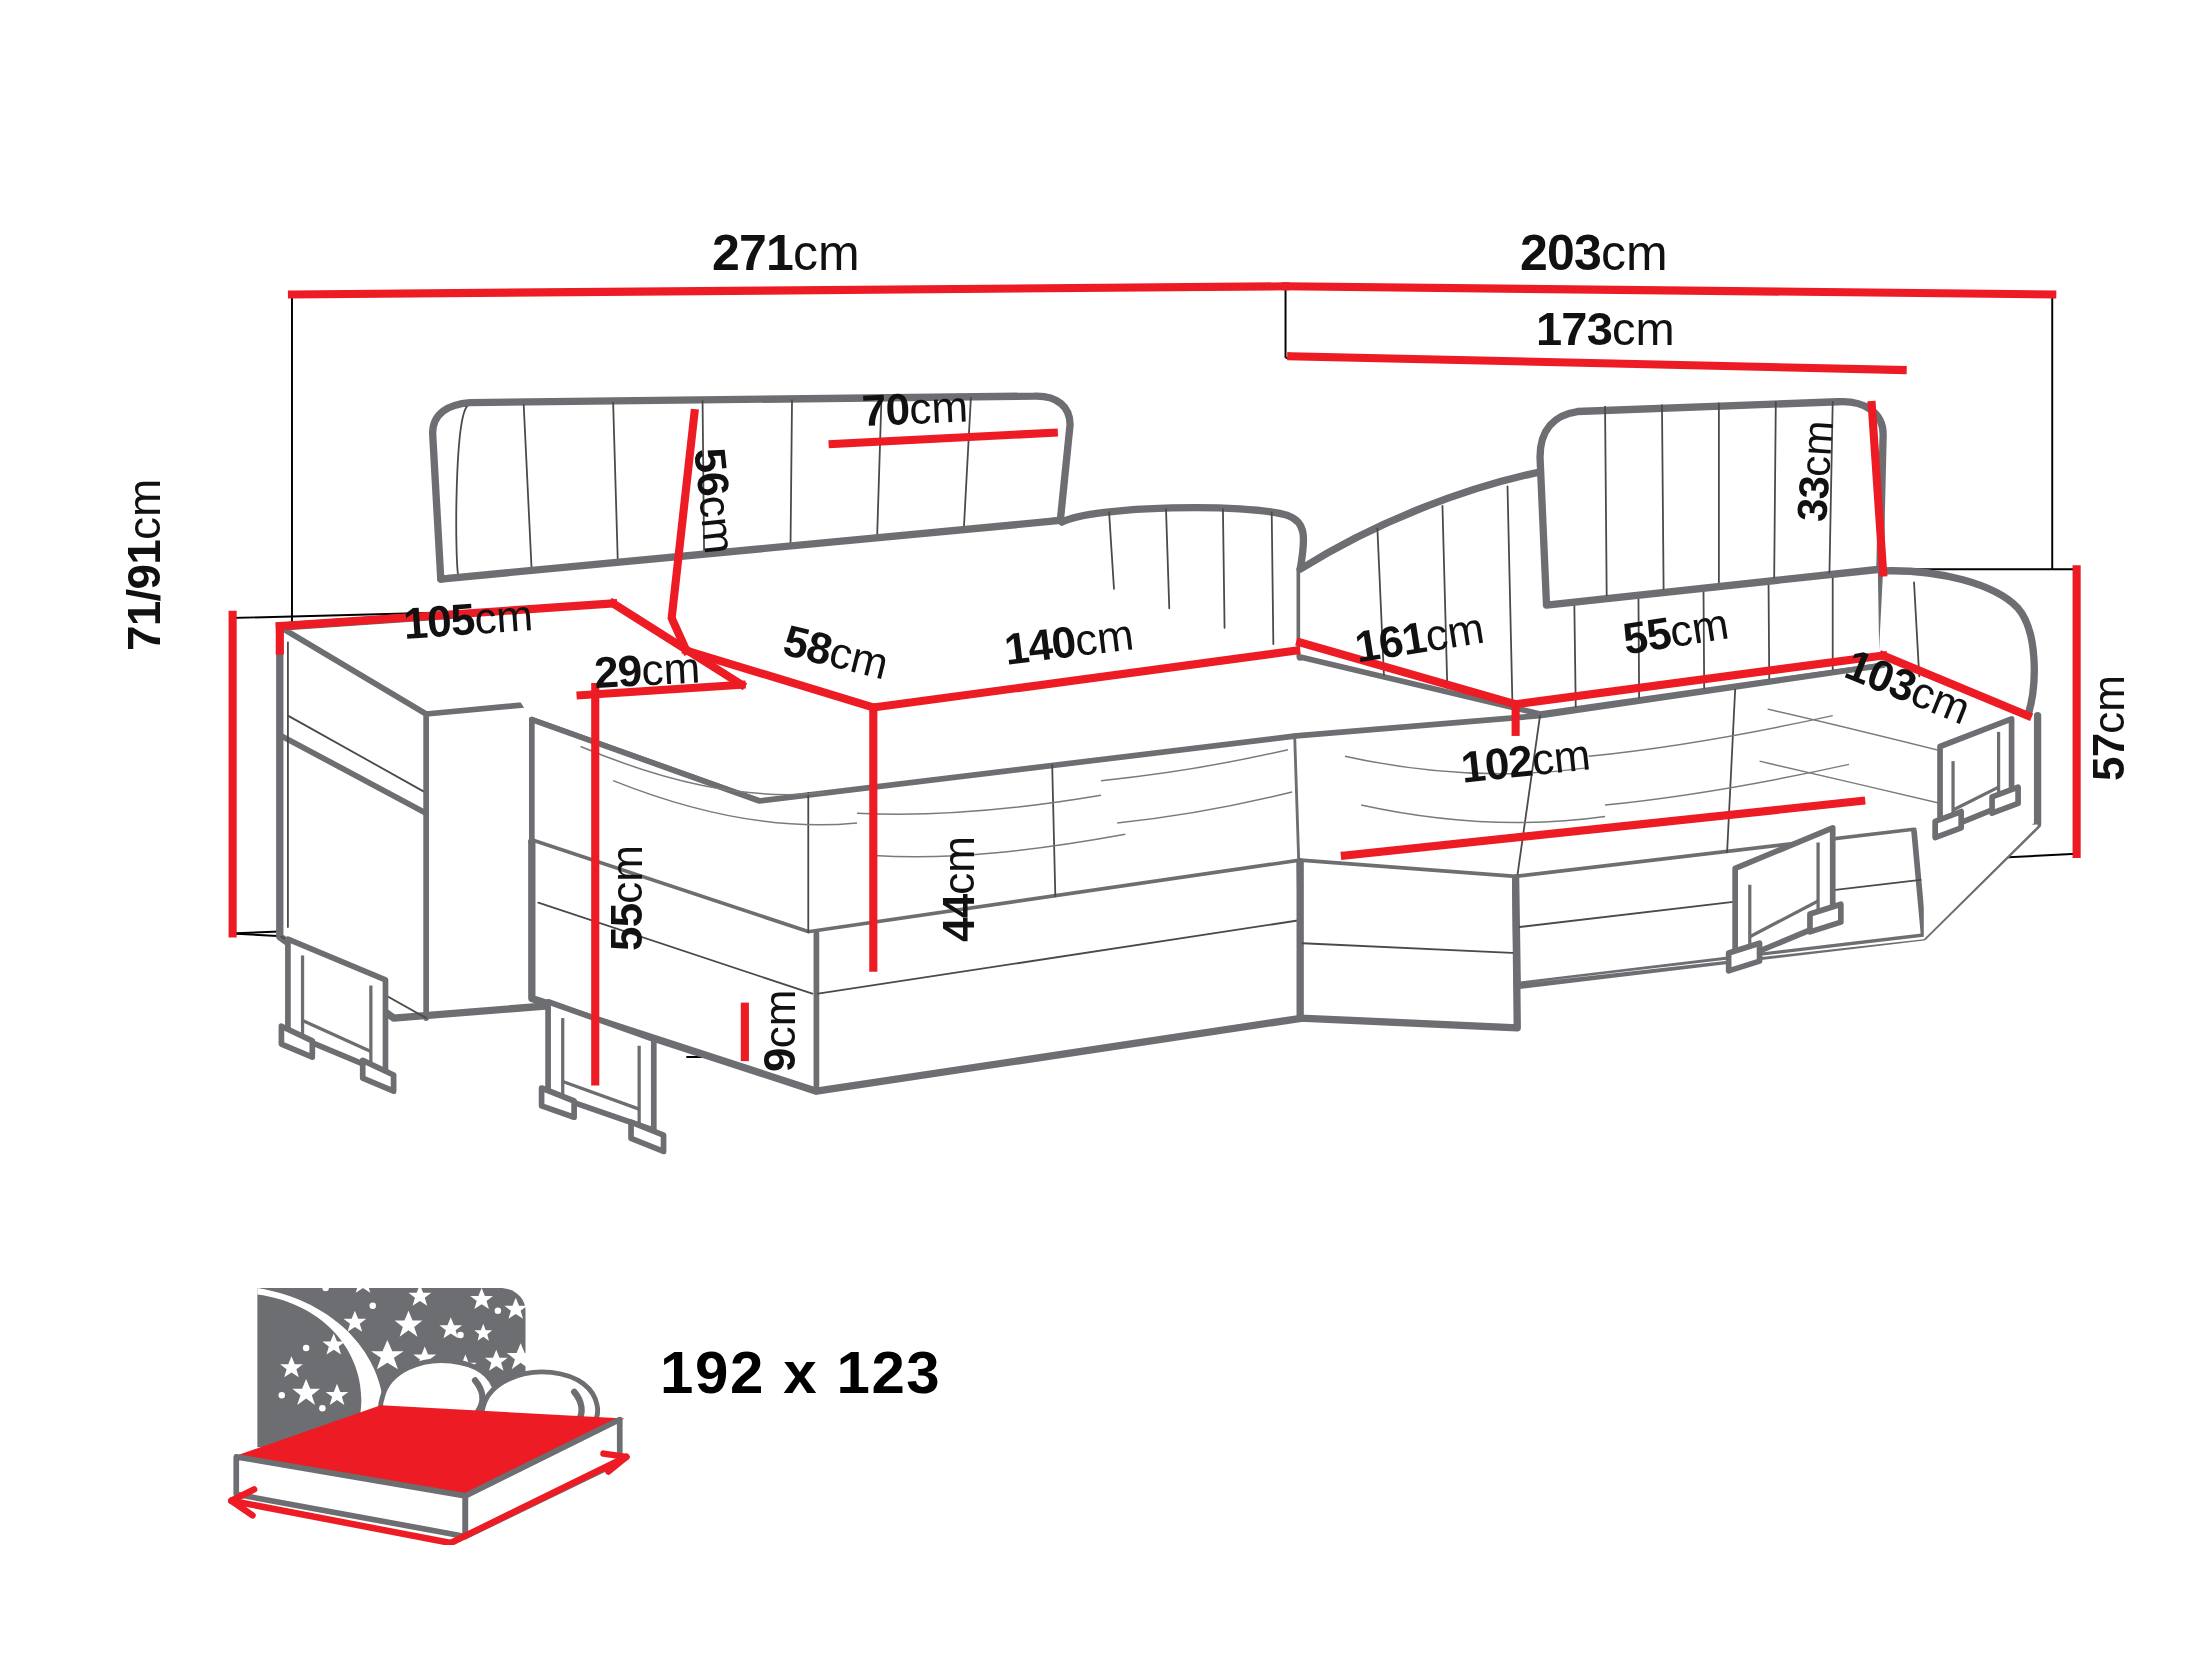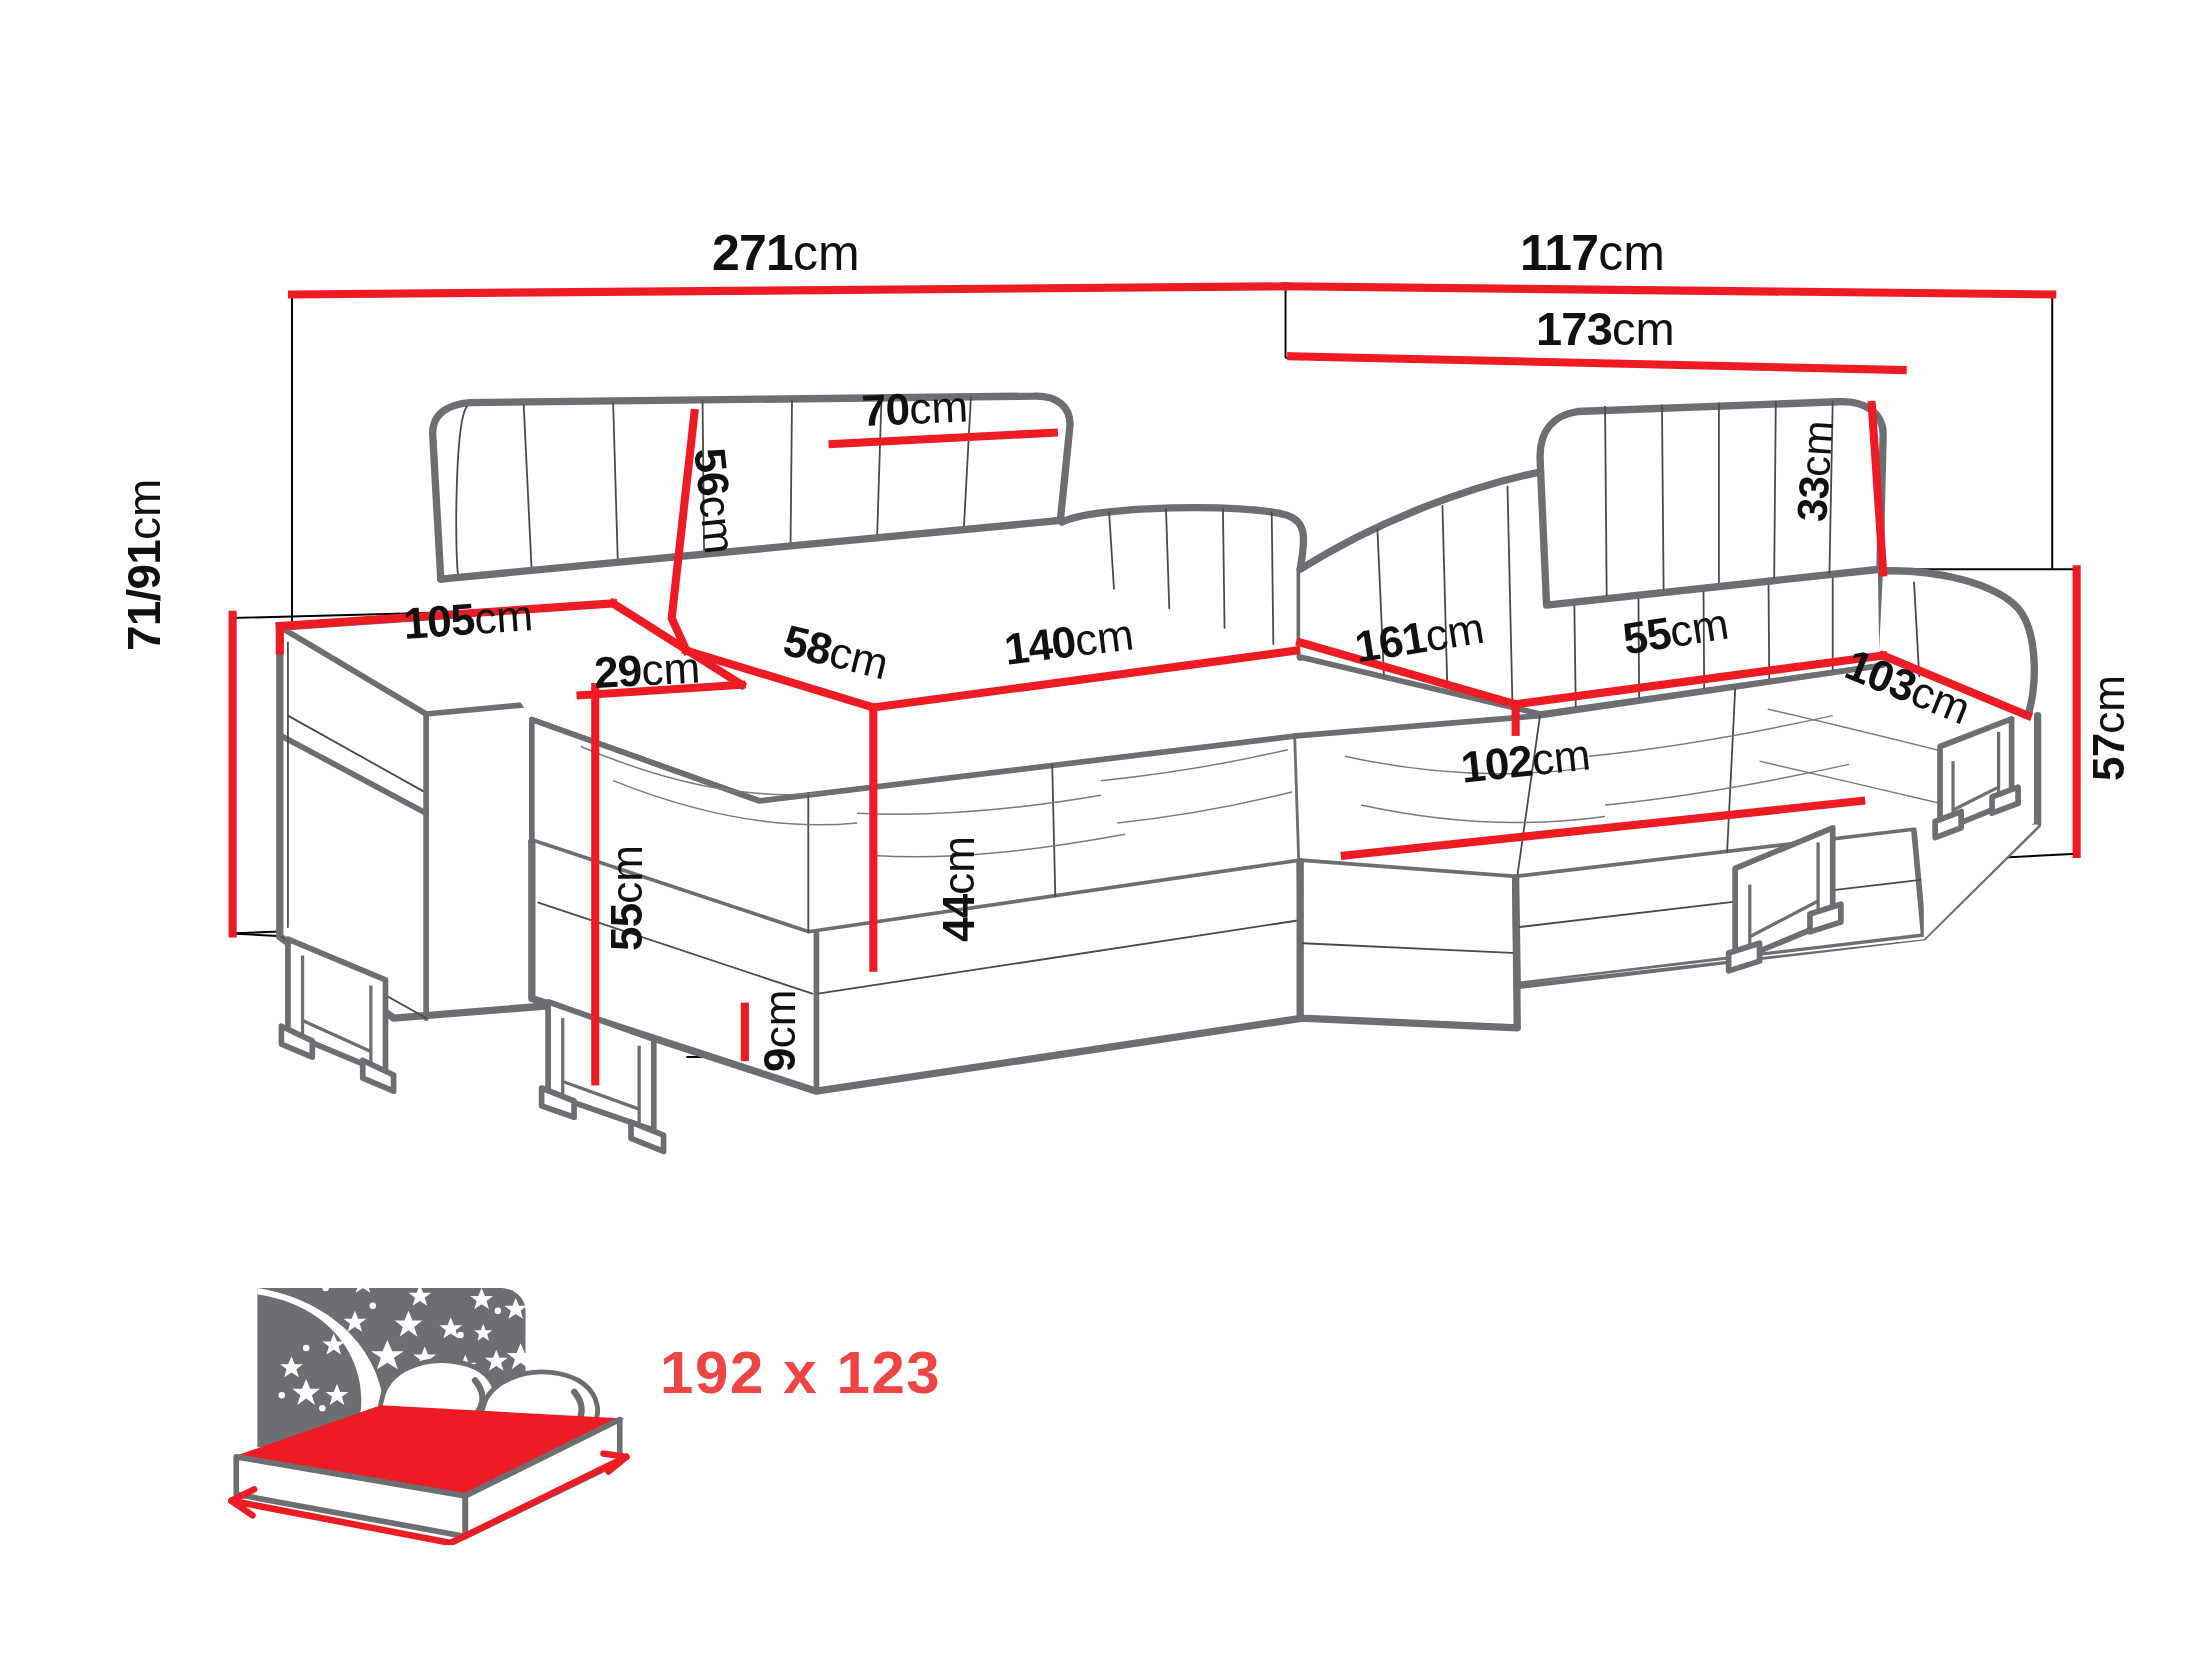--- a/index.html
+++ b/index.html
@@ -4,21 +4,21 @@
 <style>
   html,body{margin:0;padding:0;background:#ffffff;}
   body{width:2205px;height:1654px;position:relative;overflow:hidden;
        font-family:"Liberation Sans","DejaVu Sans",sans-serif;}
   #stage{position:absolute;inset:0;width:2205px;height:1654px;margin-left:44px;}
   svg{display:block;}
   .lbl{position:absolute;white-space:nowrap;color:#111111;line-height:1;
        font-family:"Liberation Sans","DejaVu Sans",sans-serif;}
   .num{font-weight:bold;letter-spacing:-0.8px;}
   .unit{font-weight:normal;letter-spacing:0px;}
-  .bedtxt{position:absolute;color:#ef4444;font-weight:bold;
+  .bedtxt{position:absolute;color:#000000;font-weight:bold;
           font-family:"Liberation Sans","DejaVu Sans",sans-serif;}
 </style>
 </head>
 <body>
 
 <div id="stage">
 
 <svg width="2205" height="1654" viewBox="0 0 2712 2034" xmlns="http://www.w3.org/2000/svg">
 
   <defs>
@@ -338,21 +338,21 @@
     <path d="M516,312 L488,308"></path>
         <path d="M516,312 L494,330"></path>
   </g>
 </svg>
 
 <div class="lbl" style="left:668px;top:228px;font-size:50px;">
   <span class="num">271</span><span class="unit">cm</span>
 </div>
 
 <div class="lbl" style="left:1476px;top:228px;font-size:50px;">
-  <span class="num">117</span><span class="unit">cm</span>
+  <span class="num">203</span><span class="unit">cm</span>
 </div>
 
 <div class="lbl" style="left:1492px;top:305px;font-size:47px;text-align:right;">
   <span class="num">173</span><span class="unit">cm</span>
 </div>
 
 <div class="lbl" style="left:77px;top:651px;font-size:46px;transform:rotate(-90deg);transform-origin:left top;">
   <span class="num">71/91</span><span class="unit">cm</span>
 </div>
 

